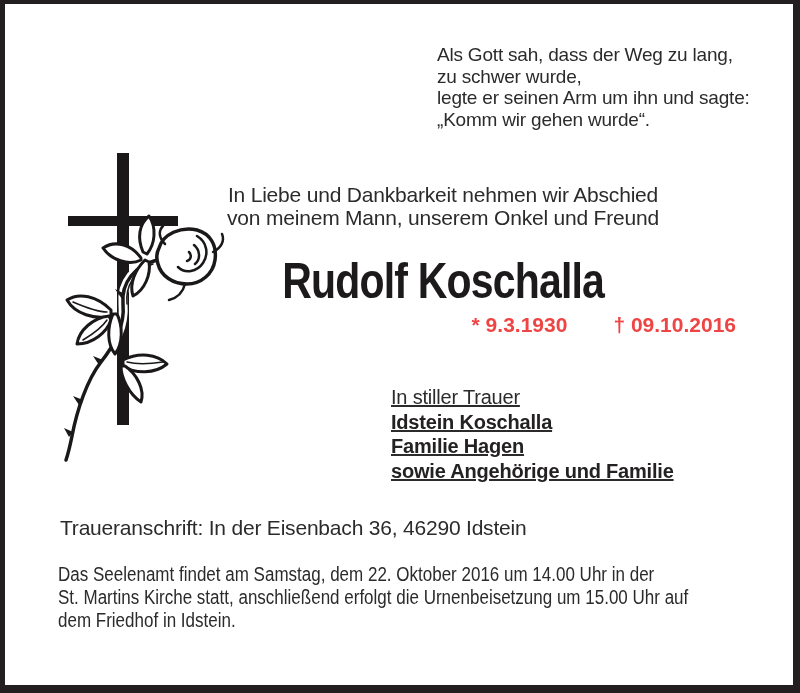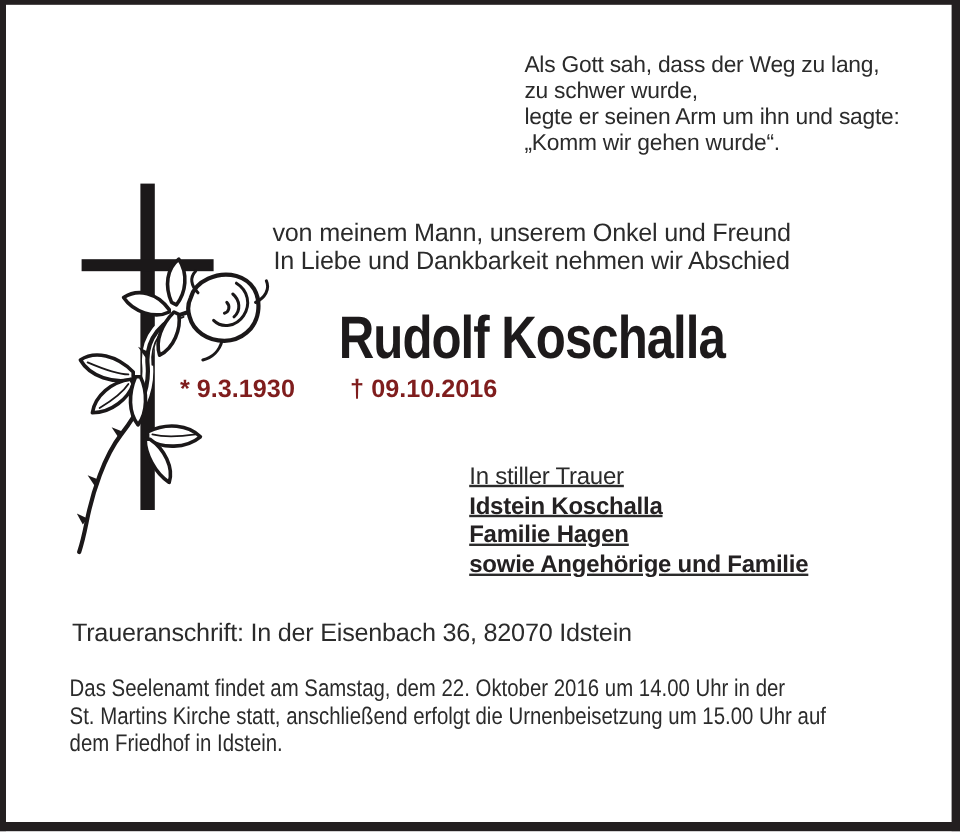--- a/index.html
+++ b/index.html
@@ -34,23 +34,23 @@
     text-align: center;
   }
   .deceased-name {
     display: inline-block;
     font-size: 50px; font-weight: bold; color: #1d1a1b;
     letter-spacing: -1px;
     transform: scaleX(0.82); transform-origin: center top;
     white-space: nowrap;
   }
   .dates {
-    display: flex; justify-content: flex-start; gap: 46px;
+    display: flex; justify-content: flex-end; gap: 46px;
     margin-top: 3px;
-    font-size: 21px; font-weight: bold; color: #7f1d1d;
+    font-size: 21px; font-weight: bold; color: #ef4444;
     white-space: nowrap;
   }
   .mourners {
     position: absolute; left: 391px; top: 385px;
     font-size: 20px; line-height: 24.5px; letter-spacing: -0.2px;
     white-space: nowrap;
     text-decoration: underline;
   }
   .mourners .bold { font-weight: bold; color: #242122; }
   .address {
@@ -137,40 +137,40 @@
   </svg>
 
   <div class="verse">
     <div>Als Gott sah, dass der Weg zu lang,</div>
     <div>zu schwer wurde,</div>
     <div>legte er seinen Arm um ihn und sagte:</div>
     <div>„Komm wir gehen wurde“.</div>
   </div>
 
   <div class="intro">
+    <div>In Liebe und Dankbarkeit nehmen wir Abschied</div>
     <div>von meinem Mann, unserem Onkel und Freund</div>
-    <div>In Liebe und Dankbarkeit nehmen wir Abschied</div>
   </div>
 
   <div class="name-block">
     <div class="deceased-name">Rudolf Koschalla</div>
     <div class="dates">
       <span>* 9.3.1930</span>
       <span>† 09.10.2016</span>
     </div>
   </div>
 
   <div class="mourners">
     <div>In stiller Trauer</div>
     <div class="bold">Idstein Koschalla</div>
     <div class="bold">Familie Hagen</div>
     <div class="bold">sowie Angehörige und Familie</div>
   </div>
 
-  <div class="address">Traueranschrift: In der Eisenbach 36, 82070 Idstein</div>
+  <div class="address">Traueranschrift: In der Eisenbach 36, 46290 Idstein</div>
 
   <div class="service">
     <div>Das Seelenamt findet am Samstag, dem 22. Oktober 2016 um 14.00 Uhr in der</div>
     <div>St. Martins Kirche statt, anschließend erfolgt die Urnenbeisetzung um 15.00 Uhr auf</div>
     <div>dem Friedhof in Idstein.</div>
   </div>
 
 </div>
 
 </body></html>

